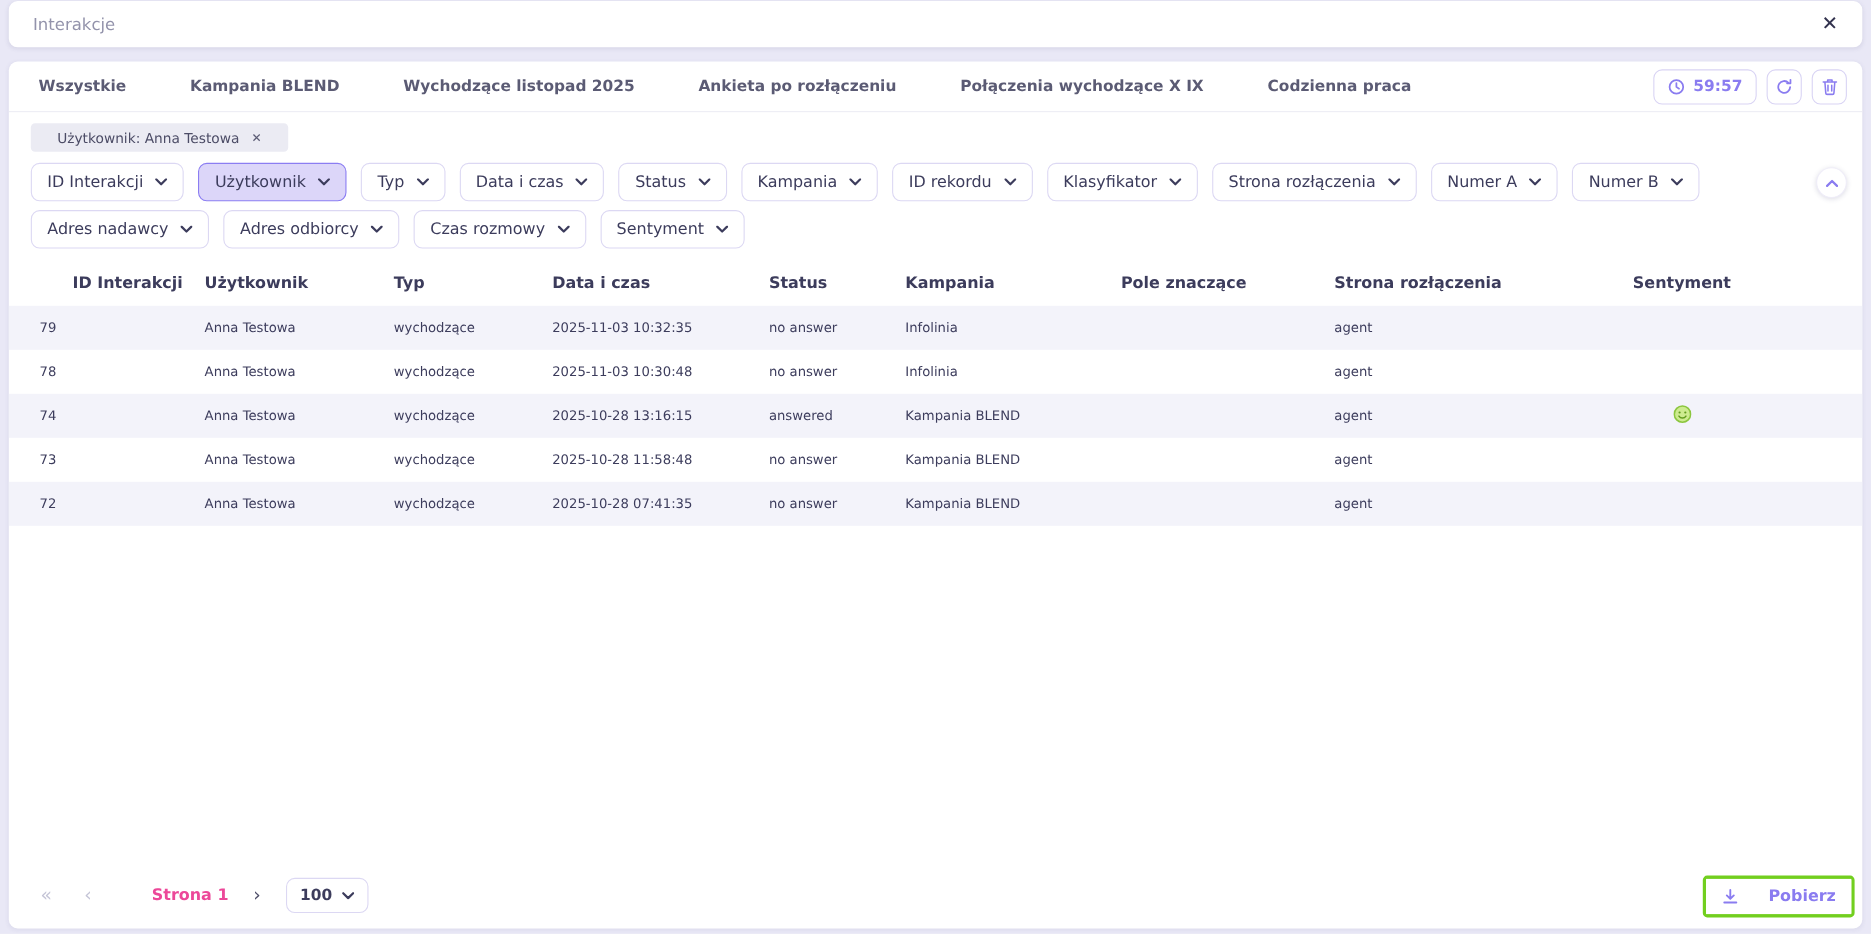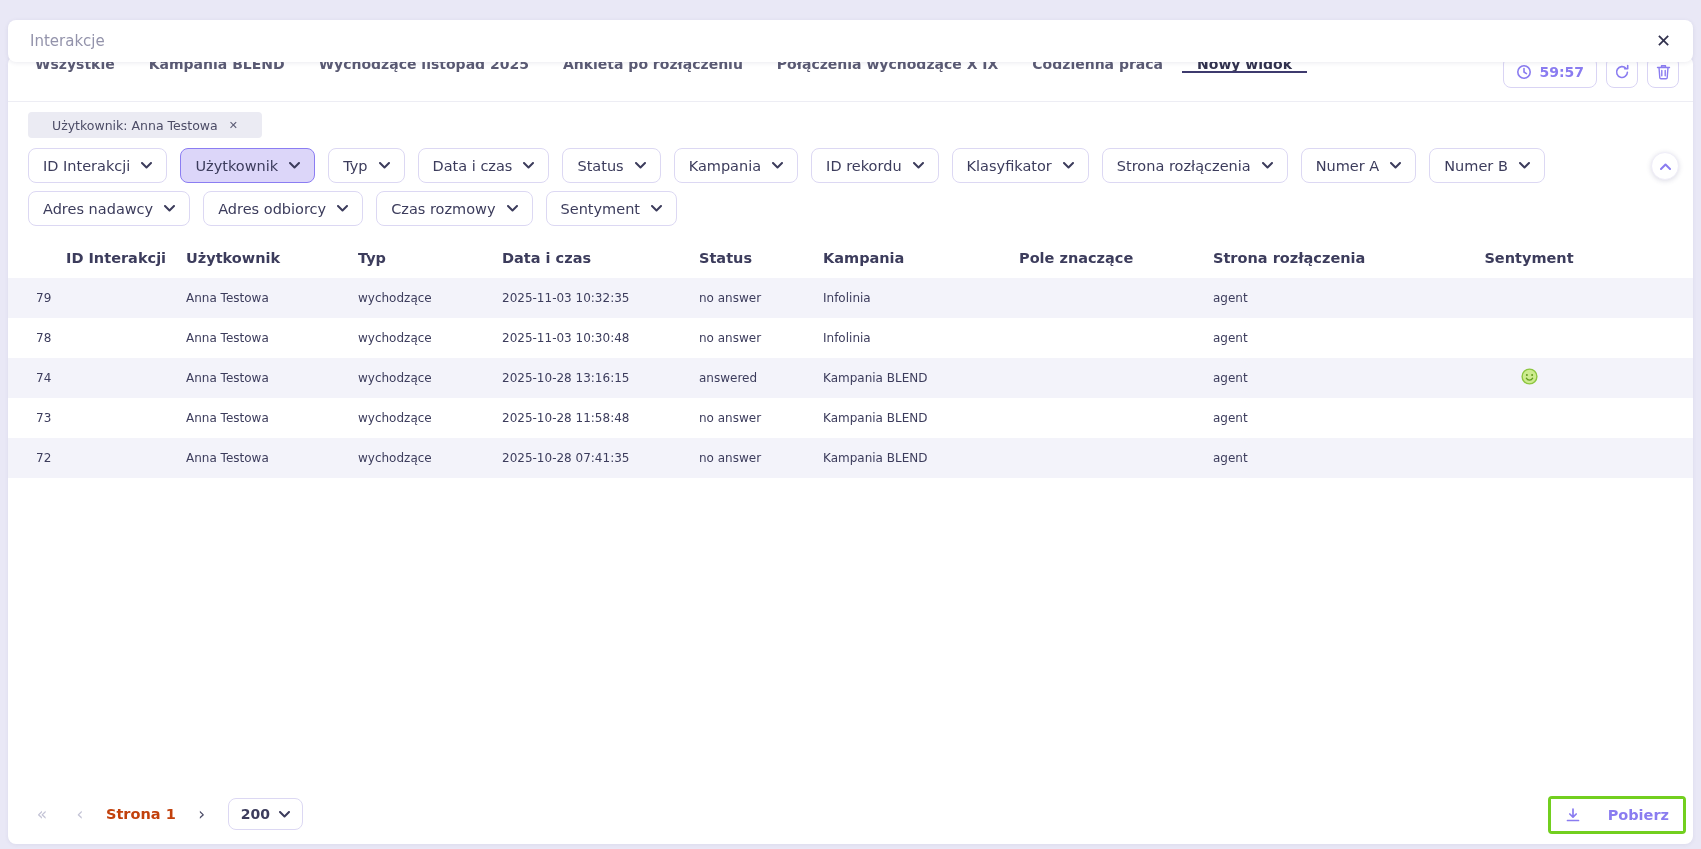--- a/index.html
+++ b/index.html
@@ -5,39 +5,39 @@
   * { box-sizing: border-box; margin: 0; padding: 0; }
   html, body { width: 1701px; height: 849px; overflow: hidden; }
   body {
     background: #e9e8f6;
     font-family: "DejaVu Sans", sans-serif;
     color: #3c3c5c;
     position: relative;
   }
   
   .header-card {
-    position: absolute; top: 20px; left: 8px; right: 8px; height: 42px;
+    position: absolute; top: 1px; left: 8px; right: 8px; height: 42px;
     background: #fff; border-radius: 8px;
     box-shadow: 0 1px 4px rgba(60,60,110,.10);
     display: flex; align-items: center; padding: 0 22px;
     z-index: 2;
   }
   .header-title { color: #9393ab; font-size: 15px; }
   .close-x { margin-left: auto; font-size: 18px; font-weight: 700; color: #32324e; cursor: pointer; line-height: 1; }
 
   
   .main-card {
     position: absolute; top: 56px; left: 8px; right: 8px; bottom: 5px;
     background: #fff; border-radius: 8px;
     box-shadow: 0 1px 4px rgba(60,60,110,.07);
     display: flex; flex-direction: column; overflow: hidden;
   }
 
   
-  .tabs-row { display: flex; align-items: flex-start; height: 46px; border-bottom: 1px solid #ededf4; padding: 0 10px; flex: none; }
+  .tabs-row { display: flex; align-items: center; height: 46px; border-bottom: 1px solid #ededf4; padding: 0 10px; flex: none; gap: 24px; }
   .tab {
     padding: 0 17px; font-size: 14px; font-weight: 600; color: #5b5b74;
     display: flex; align-items: center; cursor: pointer; position: relative; white-space: nowrap;
   }
   .tab.active { color: #32324e; }
   .tab.active::after { content: ""; position: absolute; left: 2px; right: 2px; bottom: -1px; height: 2px; background: #3e3a6e; }
   .toolbar { margin-left: auto; display: flex; align-items: center; gap: 9px; padding-right: 4px; }
   .timer-btn {
     display: flex; align-items: center; gap: 7px; border: 1px solid #d9d4f4; border-radius: 8px;
     height: 32px; padding: 0 12px; color: #8a7cf0; font-weight: 600; font-size: 14px; cursor: pointer; background:#fff;
@@ -84,21 +84,21 @@
   .trow.alt { background: #f3f3fa; }
 
   
   .pagination {
     margin-top: auto; display: flex; align-items: center; gap: 14px;
     padding: 12px 16px 14px 22px; position: relative; flex: none;
   }
   .pg { width: 24px; text-align: center; font-size: 17px; cursor: pointer; user-select: none; }
   .pg.disabled { color: #c4c4d6; }
   .pg.enabled { color: #4d4d68; }
-  .page-label { font-size: 14.5px; font-weight: 600; color: #c2410c; }
+  .page-label { font-size: 14.5px; font-weight: 600; color: #ec4899; margin-left: 32px; }
   .page-size {
     display: flex; align-items: center; gap: 9px; border: 1px solid #dcd8f3; border-radius: 8px;
     height: 32px; padding: 0 12px; font-size: 14px; font-weight: 600; cursor: pointer; background: #fff;
   }
   .download-wrap {
     position: absolute; right: 7px; top: 50%; transform: translateY(-50%);
     border: 3px solid #72cf1f; border-radius: 4px;
   }
   .download-btn {
     display: flex; align-items: center; gap: 27px; padding: 8px 14px; background: #fff;
@@ -115,21 +115,20 @@
 
 <div class="main-card">
 
   <div class="tabs-row">
     <div class="tab">Wszystkie</div>
     <div class="tab">Kampania BLEND</div>
     <div class="tab">Wychodzące listopad 2025</div>
     <div class="tab">Ankieta po rozłączeniu</div>
     <div class="tab">Połączenia wychodzące X IX</div>
     <div class="tab">Codzienna praca</div>
-    <div class="tab active">Nowy widok</div>
 
     <div class="toolbar">
       <div class="timer-btn">
         <span class="icon-wrap">
           <svg width="16" height="16" viewBox="0 0 16 16">
               <circle cx="8" cy="8" r="6.2" fill="none" stroke="#8a7cf0" stroke-width="1.6"></circle>
               <path d="M8 4.5V8l2.4 1.6" stroke="#8a7cf0" stroke-width="1.6" fill="none" stroke-linecap="round"></path>
             </svg>
         </span>
         <span>59:57</span>
@@ -382,21 +381,21 @@
       <div></div>
     </div>
   </div>
 
   <div class="pagination">
     <span class="pg disabled">«</span>
     <span class="pg disabled">‹</span>
     <span class="page-label">Strona 1</span>
     <span class="pg enabled">›</span>
     <div class="page-size">
-      <span>200</span>
+      <span>100</span>
       <span class="icon-wrap">
           <svg width="11" height="7" viewBox="0 0 11 7">
             <path d="M1 1l4.5 4.5L10 1" fill="none" stroke="#3c3c5c" stroke-width="2" stroke-linecap="round" stroke-linejoin="round"></path>
           </svg>
         </span>
     </div>
 
     <div class="download-wrap">
       <button class="download-btn">
         <span class="icon-wrap">

